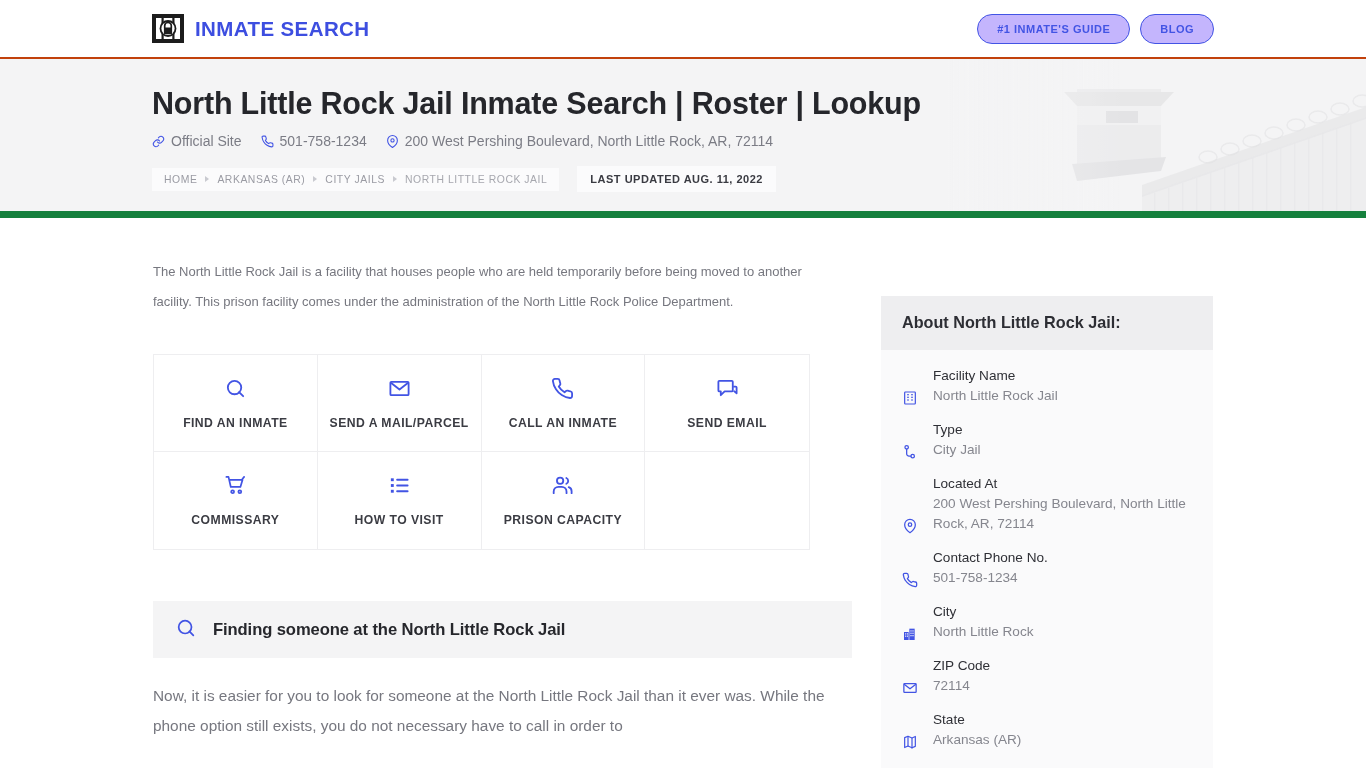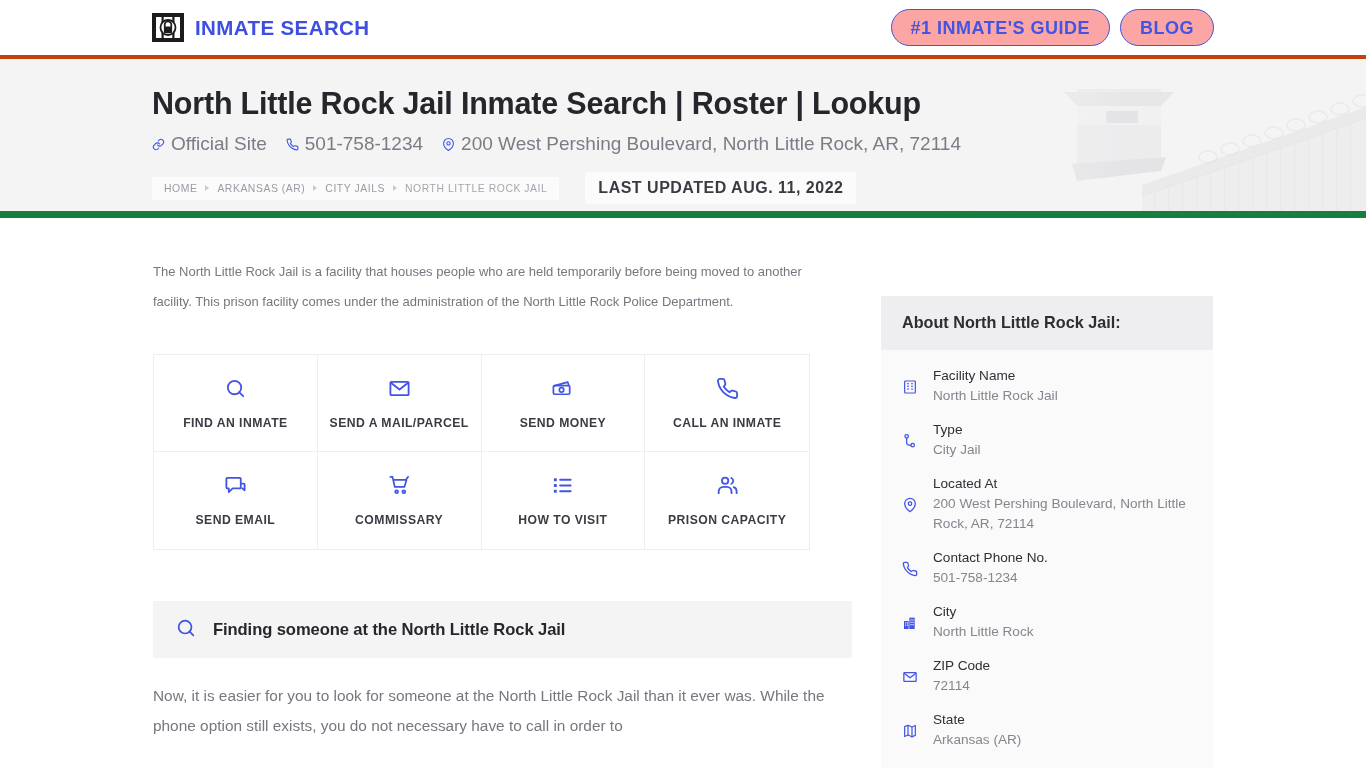--- a/index.html
+++ b/index.html
@@ -7,21 +7,21 @@
     width: 1366px; height: 768px;
     font-family: "Liberation Sans", sans-serif;
     background: #ffffff;
     overflow: hidden;
   }
 
   
   .topnav {
     height: 59px;
     background: #fff;
-    border-bottom: 4px solid #c2410c;
+    border-bottom: 2px solid #c2410c;
     display: flex;
     align-items: center;
     padding: 0 152px 0 152px;
     position: relative;
   }
   .brand { display: flex; align-items: center; gap: 11px; text-decoration: none; }
   .brand-logo {
     width: 32px; height: 31px;
     display: block;
   }
@@ -34,25 +34,25 @@
   .nav-actions {
     margin-left: auto;
     display: flex;
     align-items: center;
     gap: 10px;
   }
   .pill {
     border: 1.4px solid #4254e4;
     color: #4254e4;
     border-radius: 22px;
-    font-size: 18px;
+    font-size: 11px;
     font-weight: 600;
     letter-spacing: .5px;
     padding: 9px 19px 8px;
-    background: #fca5a5;
+    background: #c4b5fd;
     cursor: pointer;
     white-space: nowrap;
     line-height: 1;
     font-family: "Liberation Sans", sans-serif;
   }
 
   
   .hero {
     position: relative;
     height: 159px;
@@ -77,31 +77,31 @@
     font-weight: 700;
     color: #25262b;
     letter-spacing: -.2px;
     line-height: 1.12;
   }
   .hero-meta {
     display: flex;
     align-items: center;
     gap: 19px;
     margin-top: 13px;
-    font-size: 19px;
+    font-size: 14px;
     color: #7b7c85;
   }
   .hero-meta .mi { display: flex; align-items: center; gap: 6px; }
   .hero-meta svg { display: block; }
 
   .crumbs {
     display: flex;
     align-items: center;
     margin-top: 17px;
-    gap: 8px;
+    gap: 0;
   }
   .crumb-box {
     background: #fbfbfc;
     display: flex;
     align-items: center;
     padding: 6px 12px;
     gap: 8px;
   }
   .crumb {
     font-size: 10.4px;
@@ -114,21 +114,21 @@
   .crumb-sep {
     width: 0; height: 0;
     border-left: 4px solid #c9cad0;
     border-top: 3.2px solid transparent;
     border-bottom: 3.2px solid transparent;
   }
   .updated-box {
     background: #fbfbfc;
     margin-left: 18px;
     padding: 7px 13px;
-    font-size: 16px;
+    font-size: 11px;
     font-weight: 700;
     letter-spacing: .5px;
     color: #3a3b42;
     white-space: nowrap;
   }
 
   
   .page {
     display: flex;
     padding: 0 153px;
@@ -217,21 +217,21 @@
   .panel-head h3 {
     font-size: 16.2px;
     font-weight: 700;
     color: #2d2e34;
   }
   .panel-body { padding: 16px 21px 20px; }
   .fact {
     display: flex;
     gap: 13px;
     margin-bottom: 14px;
-    align-items: center;
+    align-items: flex-end;
   }
   .fact:last-child { margin-bottom: 5px; }
   .fact-icon { width: 18px; flex: none; padding-top: 2px; }
   .fact-icon svg { display: block; }
   .fact-label {
     font-size: 13.6px;
     color: #2f3036;
     line-height: 20px;
   }
   .fact-value {
@@ -379,30 +379,20 @@
       <div class="cell">
         <span>
           <svg width="23" height="23" viewBox="0 0 24 24" fill="none" stroke="#4254e4" stroke-width="1.9" stroke-linejoin="round">
               <rect x="2.5" y="5" width="19" height="14" rx="1"></rect>
               <path d="M3 6l9 7 9-7"></path>
             </svg>
         </span>
         <span class="cell-label">SEND A MAIL/PARCEL</span>
       </div>
 
-      <div class="cell">
-        <span>
-          <svg width="23" height="23" viewBox="0 0 24 24" fill="none" stroke="#4254e4" stroke-width="1.8" stroke-linejoin="round">
-              <path d="M3 9.2l14.5-3.8 1 3.3"></path>
-              <rect x="2.5" y="9" width="17" height="9" rx="1.3"></rect>
-              <circle cx="11" cy="13.5" r="2.3"></circle>
-            </svg>
-        </span>
-        <span class="cell-label">SEND MONEY</span>
-      </div>
 
       <div class="cell">
         <span>
           <svg width="23" height="23" viewBox="0 0 24 24" fill="none" stroke="#4254e4" stroke-width="1.9" stroke-linecap="round" stroke-linejoin="round">
               <path d="M22 16.9v3a2 2 0 0 1-2.2 2 19.8 19.8 0 0 1-8.6-3.1 19.5 19.5 0 0 1-6-6A19.8 19.8 0 0 1 2 4.2 2 2 0 0 1 4 2h3a2 2 0 0 1 2 1.7c.1 1 .4 1.9.7 2.8a2 2 0 0 1-.5 2.1L8.1 9.9a16 16 0 0 0 6 6l1.3-1.1a2 2 0 0 1 2.1-.5c.9.3 1.8.6 2.8.7a2 2 0 0 1 1.7 2Z"></path>
             </svg>
         </span>
         <span class="cell-label">CALL AN INMATE</span>
       </div>
 

